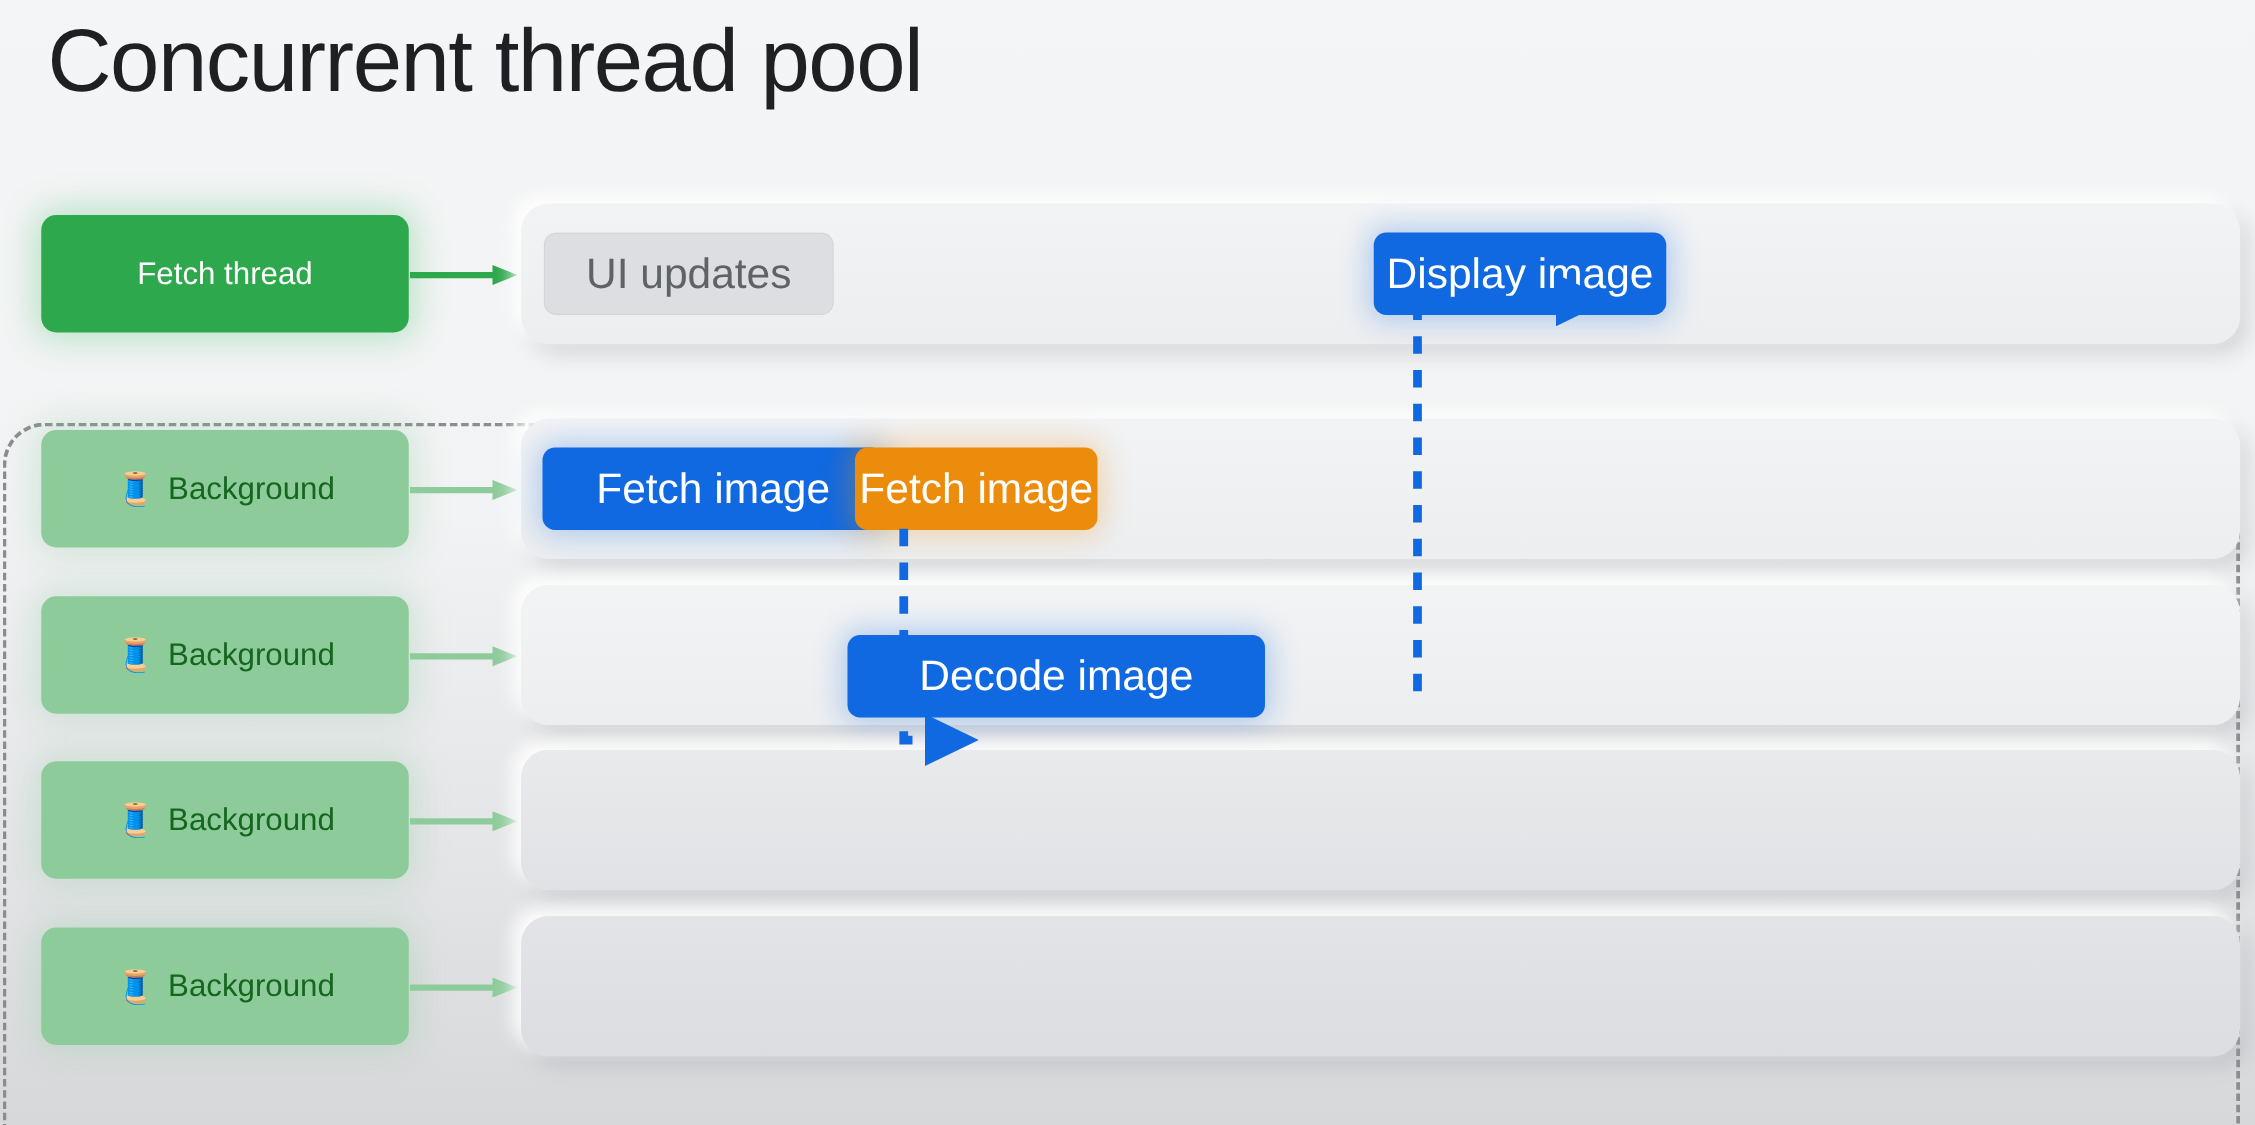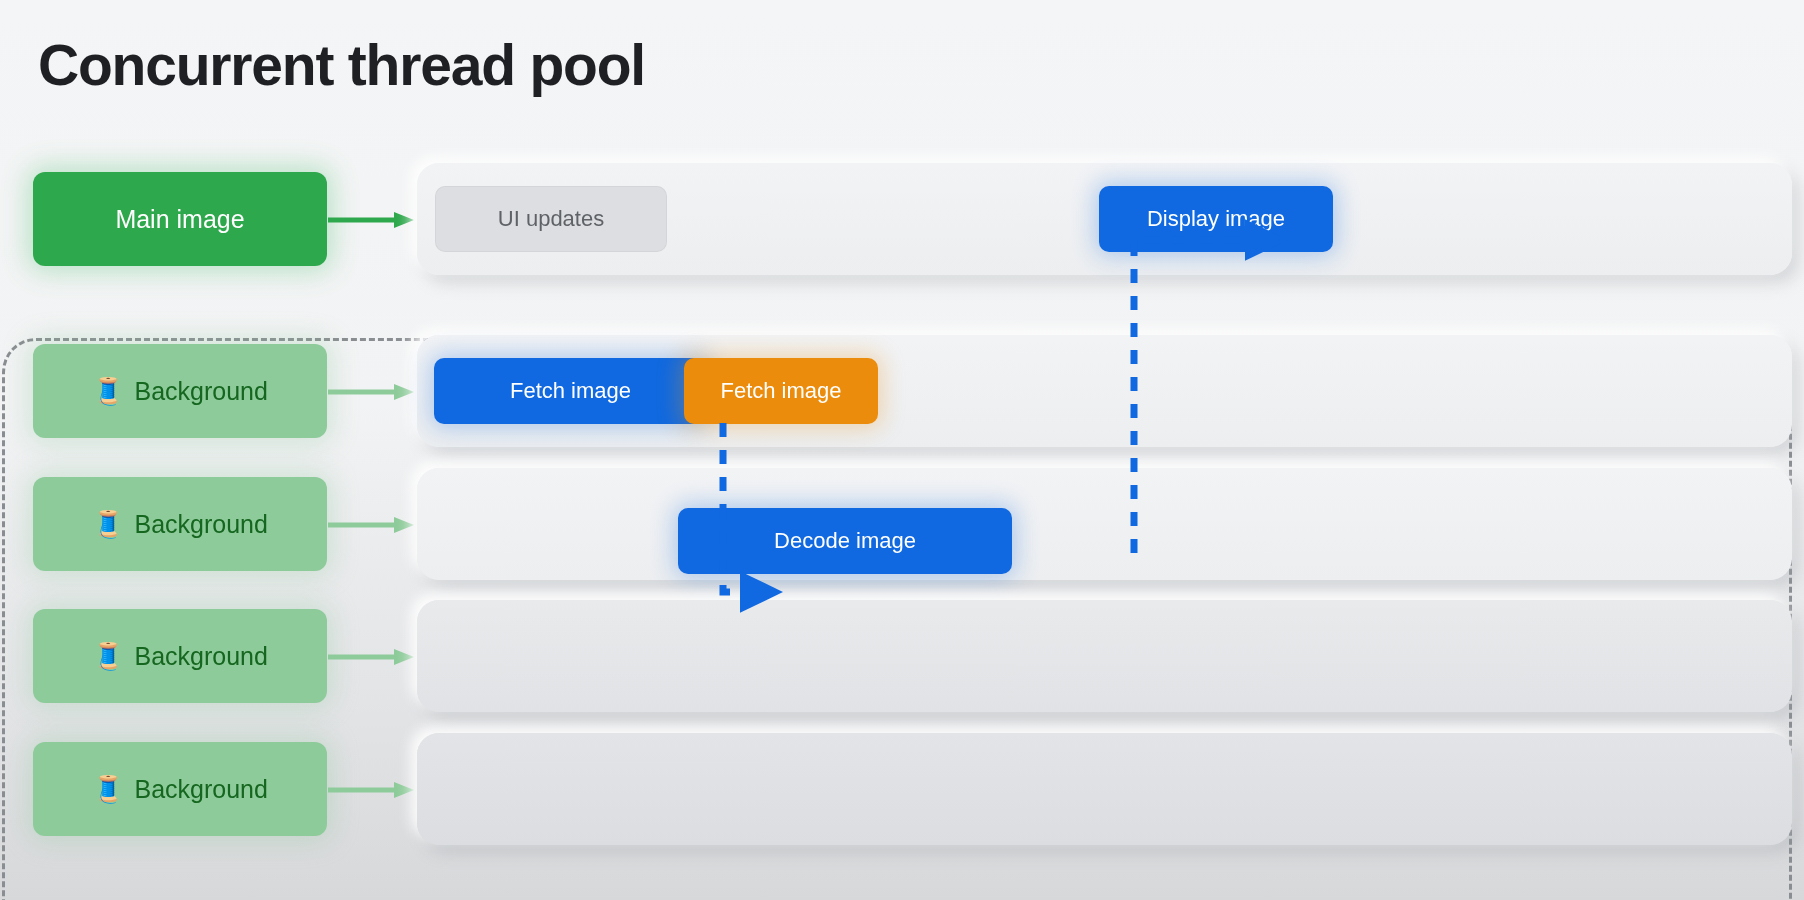--- a/index.html
+++ b/index.html
@@ -17,23 +17,23 @@
   #stage {
     position: relative;
     width: 1804px;
     height: 900px;
   }
 
   
   #title {
     position: absolute;
     left: 38px;
-    top: 32px;
-    font-size: 57px;
-    font-weight: 700;
+    top: 9px;
+    font-size: 71px;
+    font-weight: 400;
     letter-spacing: -1.2px;
     color: #1f2023;
     white-space: nowrap;
   }
 
   
   #pool-container {
     position: absolute;
     left: 2px;
     top: 338px;
@@ -112,21 +112,21 @@
 
   
   .task {
     position: absolute;
     top: 23px;
     height: 66px;
     border-radius: 10px;
     display: flex;
     align-items: center;
     justify-content: center;
-    font-size: 22px;
+    font-size: 34px;
     color: #ffffff;
     box-sizing: border-box;
     white-space: nowrap;
   }
   .task.blue   { background: #1069e0; box-shadow: 0 0 22px 5px rgba(40,120,225,0.30); }
   .task.orange { background: #ec8c0c; box-shadow: 0 0 22px 5px rgba(235,150,30,0.30); }
   .task.idle {
     background: #dddee1;
     color: #5f6368;
     box-shadow: inset 0 0 0 1px rgba(0,0,0,0.04);
@@ -145,21 +145,21 @@
 
 <div id="stage">
 
   <div id="title">Concurrent thread pool</div>
 
   <div id="pool-container"></div>
 
   <div id="lanes-root">
       <div class="lane" style="top: 154px;">
         <div class="lane-label main">
-          <span>Main image</span>
+          <span>Fetch thread</span>
         </div>
         <div class="lane-arrow"><svg width="86" height="16" viewBox="0 0 86 16" xmlns="http://www.w3.org/2000/svg">
             <path d="M0,5.5 L66,5.5 L66,0 L86,8 L66,16 L66,10.5 L0,10.5 Z" fill="#2ea84c"></path>
           </svg></div>
         <div class="track">
           <div class="task idle" style="left: 18px; width: 232px;">UI updates</div>
           <div class="task blue" style="left: 682px; width: 234px;">Display image</div>
         </div>
       </div>
       <div class="lane" style="top: 326px;">

